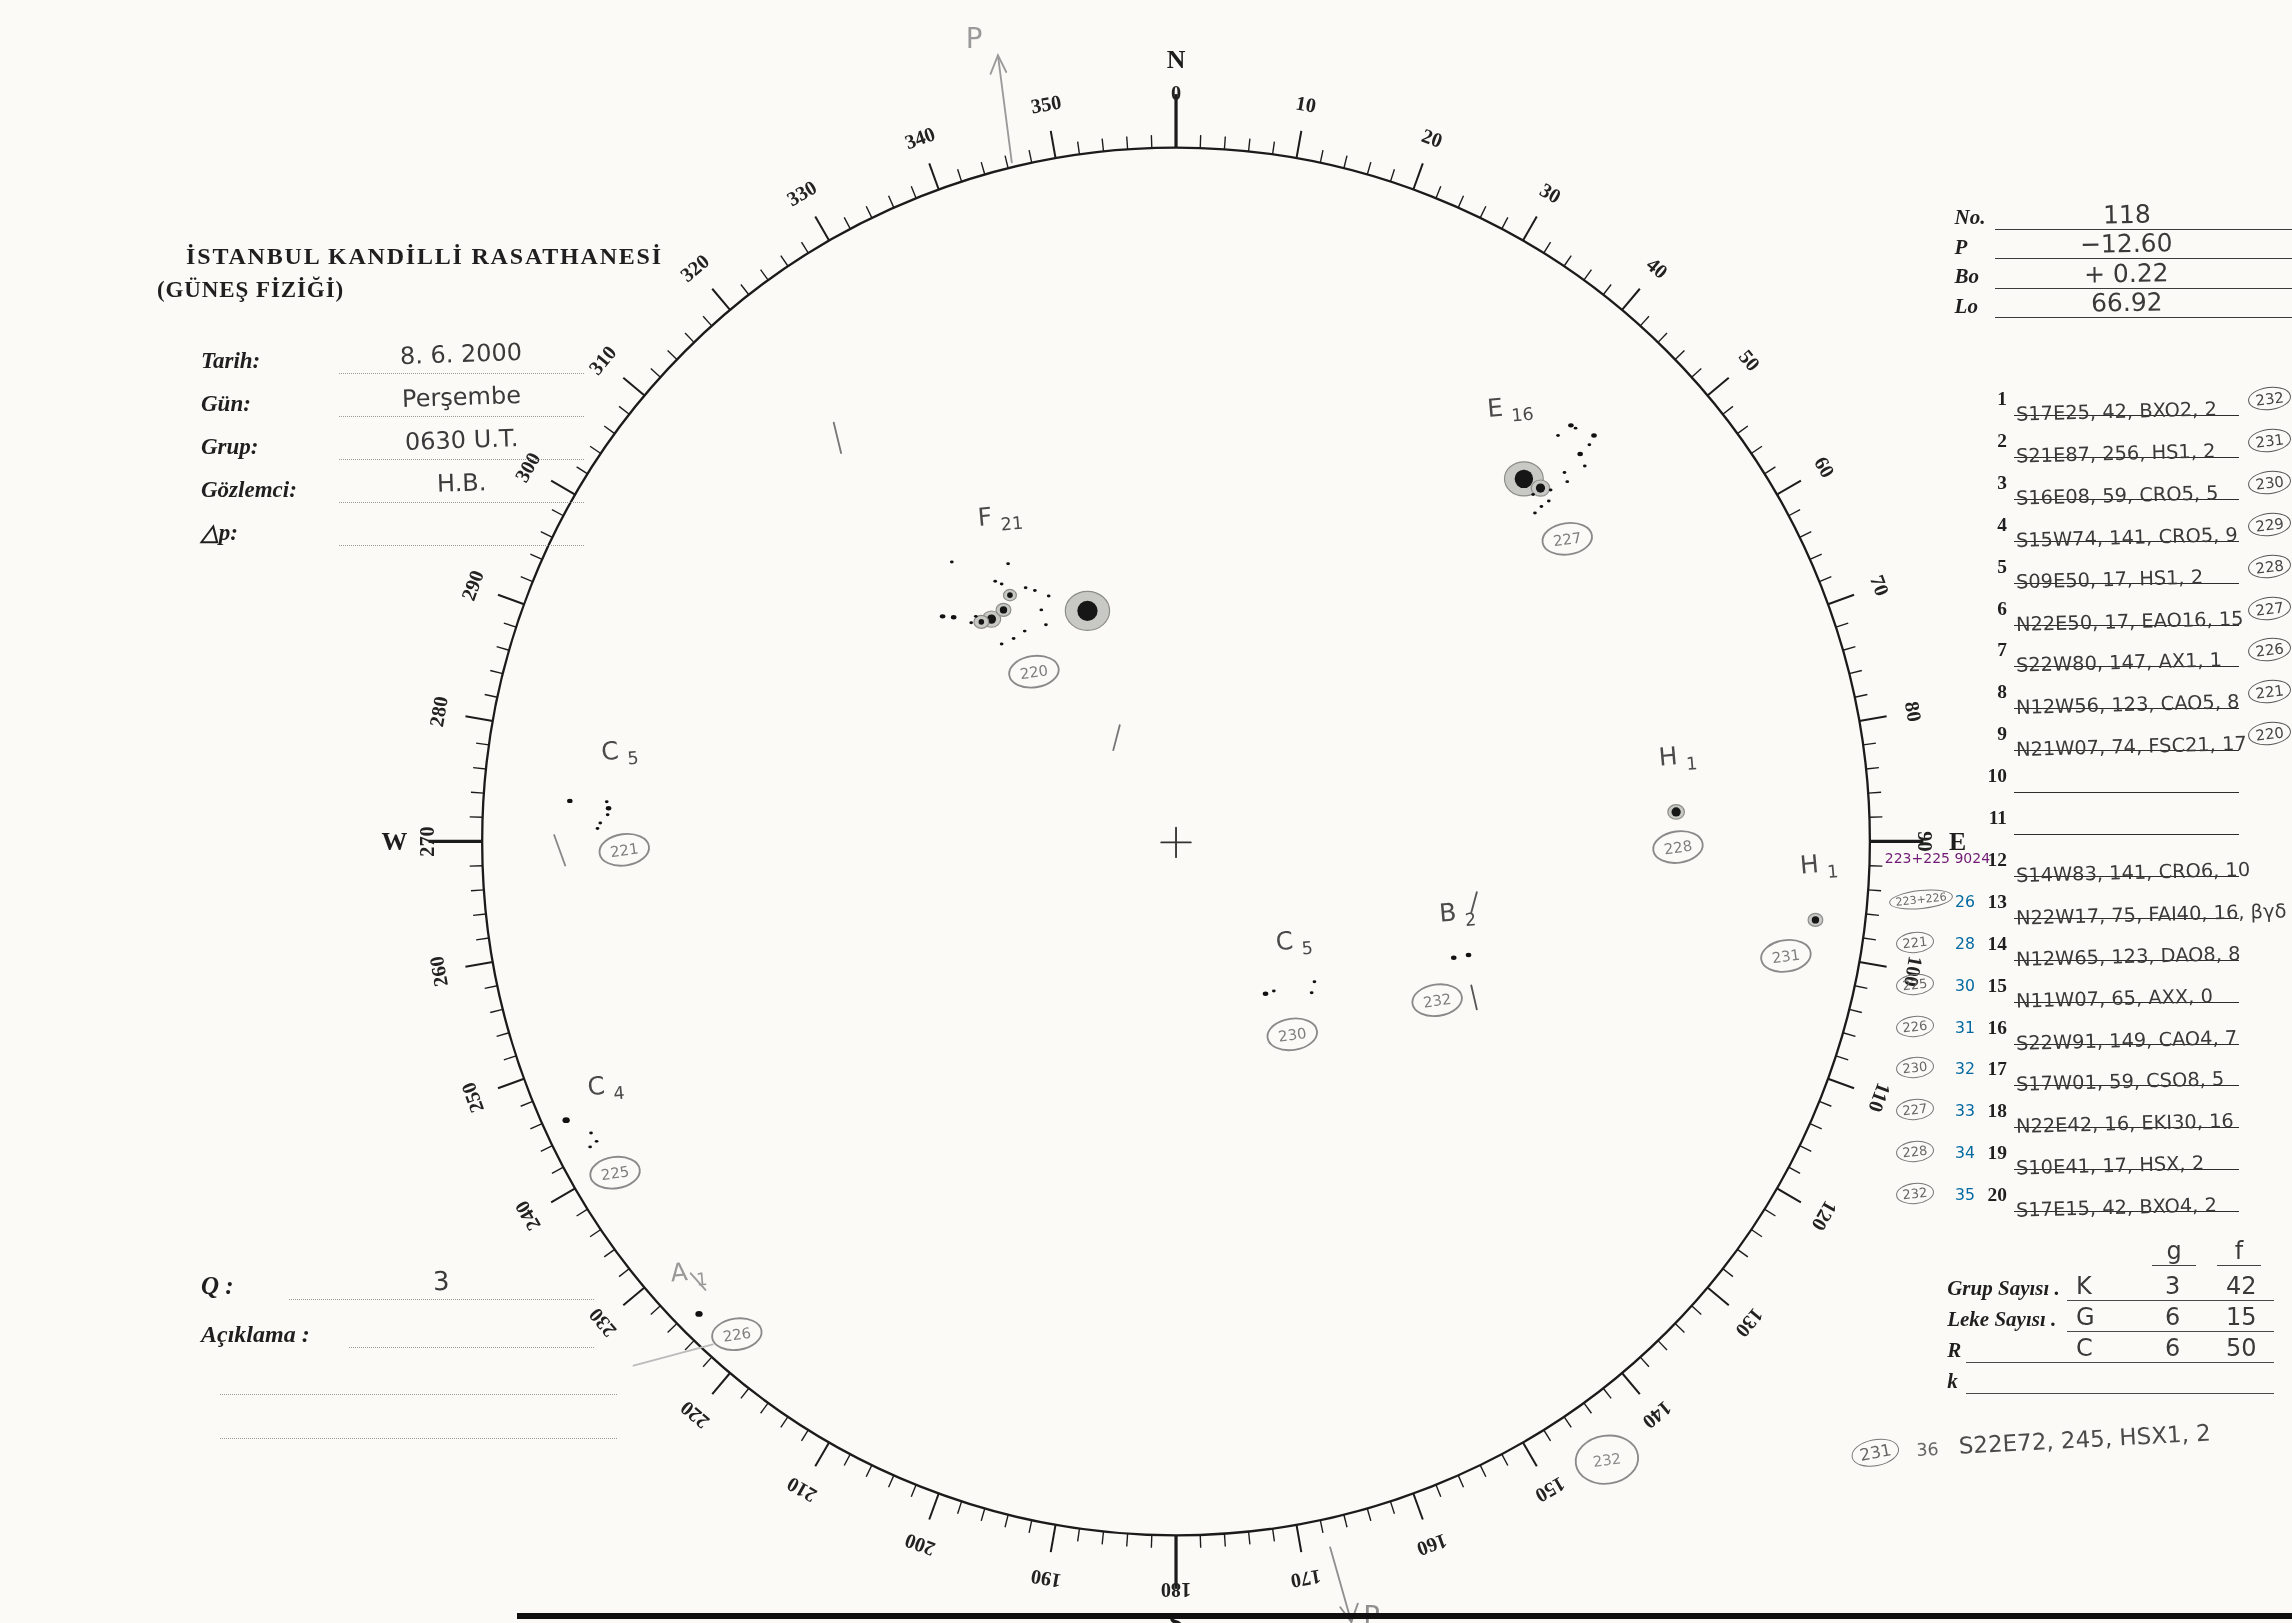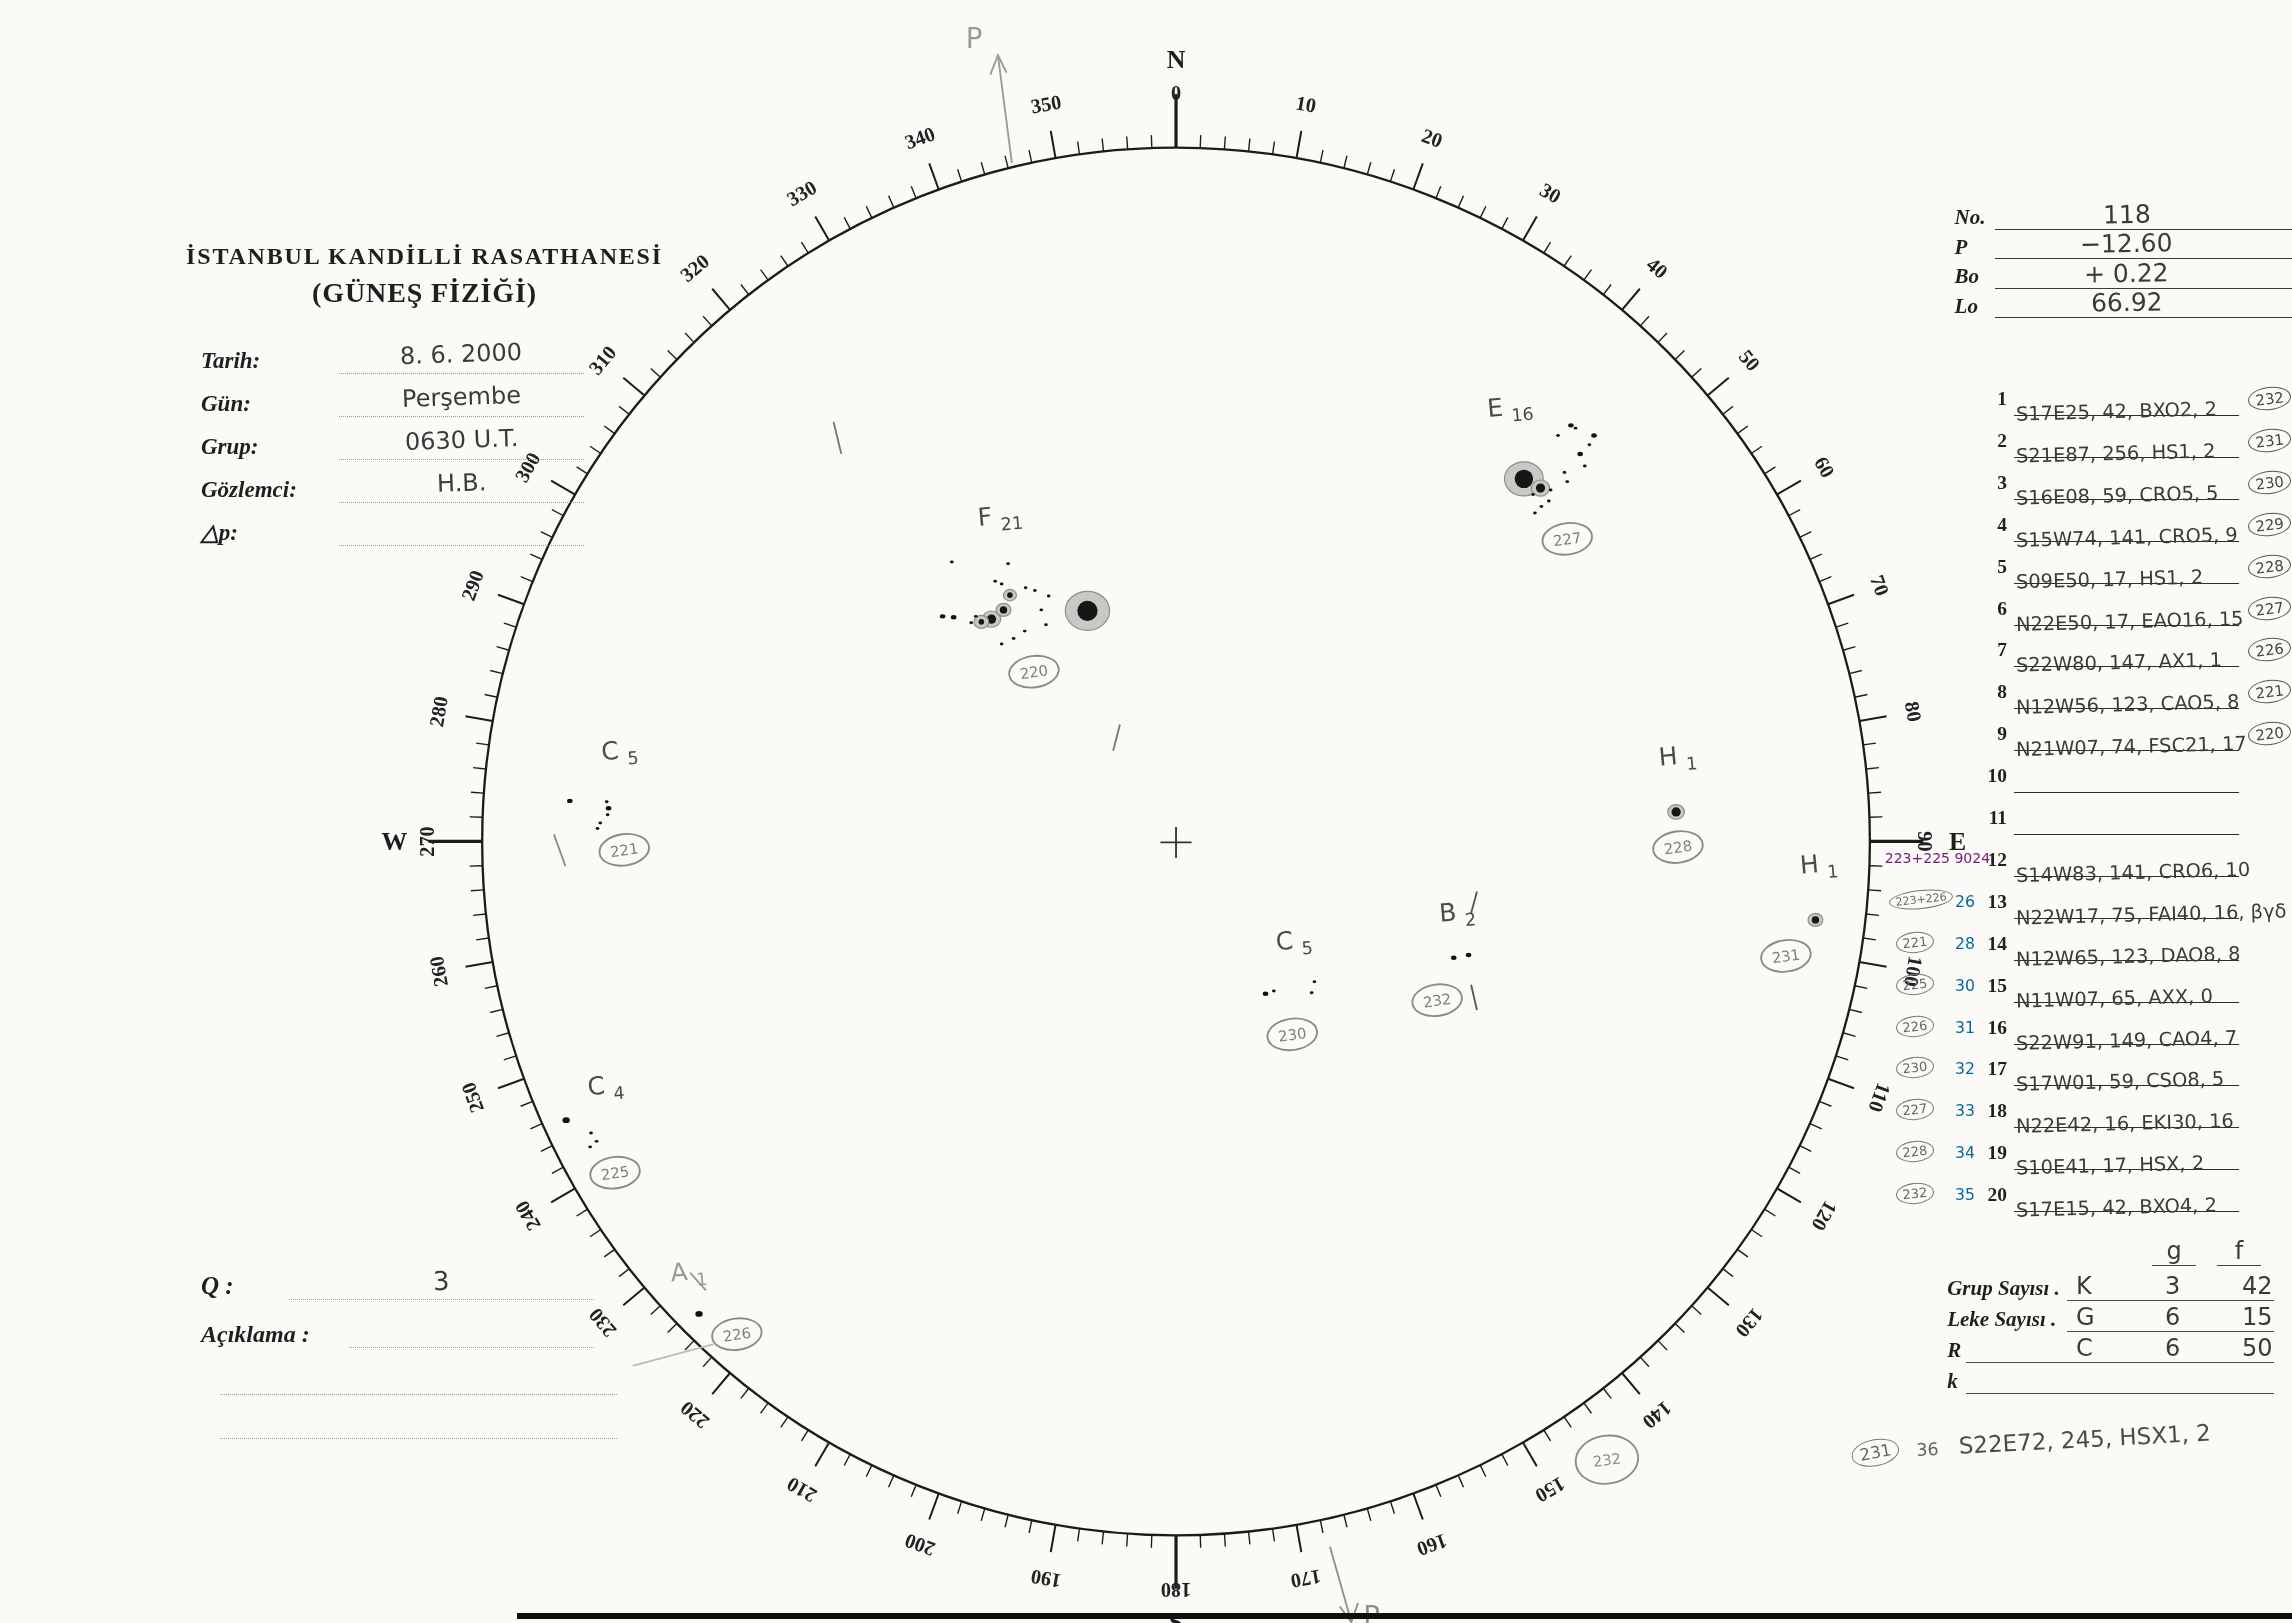--- a/index.html
+++ b/index.html
@@ -2,21 +2,21 @@
 <html style="font-size:14.8px"><head>
 <meta charset="utf-8">
 <style>
   html,body{margin:0;padding:0;background:#e8e8e6;}
   #page{position:relative;width:2293px;height:1623px;background:#fbfaf7;overflow:hidden;
         font-family:"Liberation Serif",serif;color:#1f1f1f;}
   #sky{position:absolute;left:0;top:0;z-index:1;}
   .blk{position:absolute;z-index:2;}
   .hand{font-family:"DejaVu Sans",sans-serif;color:#3a3a3a;}
   .title1{font-weight:bold;font-size:24px;letter-spacing:1.8px;text-align:center;}
-  .title2{font-weight:bold;font-size:28px;letter-spacing:0.9px;text-align:center;margin-top:7.4px;}
+  .title2{font-weight:bold;font-size:23px;letter-spacing:0.9px;text-align:left;margin-top:7.4px;}
   .frow{height:43px;white-space:nowrap;}
   .flabel{display:inline-block;font-weight:bold;font-style:italic;font-size:23px;min-width:138px;vertical-align:bottom;}
   .fdots{display:inline-block;width:245px;border-bottom:1.8px dotted #9a9a9a;vertical-align:bottom;
          text-align:center;height:33px;}
   .fval{font-size:24px;transform:rotate(-2deg);display:inline-block;}
   .eph-row{position:relative;height:29.5px;}
   .eph-label{position:absolute;left:16.6px;top:0;font-weight:bold;font-style:italic;font-size:21px;}
   .eph-line{position:absolute;left:57px;top:-5.5px;width:263px;border-bottom:1.8px solid #3c3c3c;
             text-align:center;padding-right:65px;}
   .eph-val{font-size:25px;display:inline-block;transform:rotate(-1deg);}
@@ -34,21 +34,21 @@
   .pre-note{position:absolute;left:1.8px;top:9.2px;font-size:14px;color:#701a75;white-space:nowrap;}
   #summary{position:absolute;left:1938px;top:1237px;width:354px;z-index:2;}
   .sum-head{position:relative;height:37px;}
   .gf{position:absolute;top:0;font-size:24px;border-bottom:1.8px solid #444;width:44px;text-align:center;}
   .sum-row{position:relative;height:31px;}
   .sum-label{position:absolute;left:9.2px;top:1.8px;font-weight:bold;font-style:italic;font-size:21px;white-space:nowrap;}
   .sum-line{position:absolute;left:129px;right:18.5px;top:26px;border-bottom:1.8px solid #4a4a4a;}
   .sum-line.long{left:28px;}
   .sum-letter{position:absolute;left:138px;top:-1.8px;font-size:24px;}
   .sum-g{position:absolute;left:227px;top:-1.8px;font-size:24px;}
-  .sum-f{position:absolute;left:304px;top:-1.8px;font-size:24px;}
+  .sum-f{position:absolute;left:288px;top:-1.8px;font-size:24px;}
   #footnote{position:absolute;left:1851px;top:1429px;z-index:2;transform:rotate(-3deg);white-space:nowrap;}
   .fn-badge{display:inline-block;border:1.8px solid #777;border-radius:50%;padding:2.8px 7.4px;
             font-size:16.6px;color:#666;transform:rotate(-8deg);}
   .fn-num{font-size:17.5px;color:#666;margin-left:13px;}
   .fn-text{font-size:23px;margin-left:16.6px;color:#4a4a4a;}
   #qblock .frow{height:48px;}
   .edge{position:absolute;left:517px;top:1613px;width:1776px;height:5.5px;background:#101010;z-index:3;}
   .dotline{border-bottom:1.8px dotted #9a9a9a;position:absolute;height:1.8px;}
 </style>
 </head>

